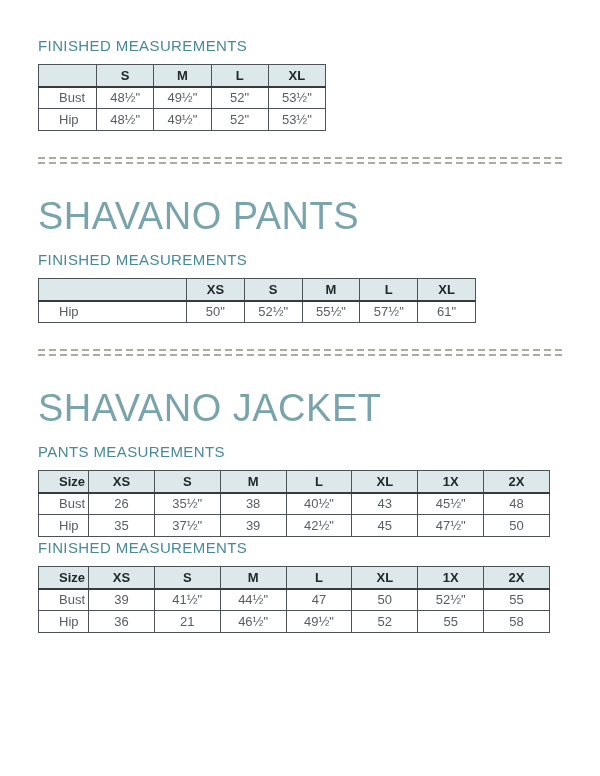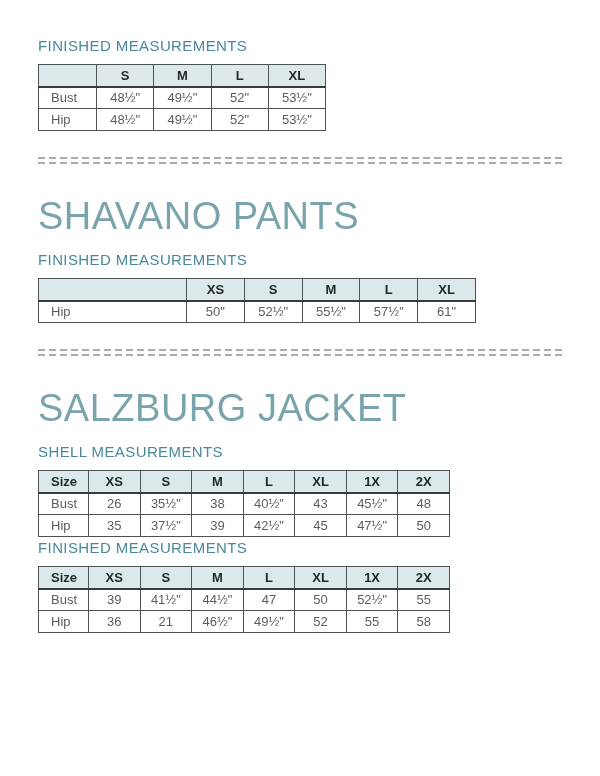--- a/index.html
+++ b/index.html
@@ -49,27 +49,27 @@
   }
   th {
     background: #dde8ea;
     color: #22282b;
     font-weight: 700;
     border-bottom: 2px solid #363b3e;
   }
   td { color: #575e62; }
   th.label-col, td.label-col {
     text-align: left;
-    padding-left: 12px;
+    padding-left: 20px;
   }
   .t-antero   { width: 288px; }
   .t-antero   th.label-col { width: 58px; }
   .t-shavano  { width: 438px; }
   .t-shavano  th.label-col { width: 148px; }
-  .t-salzburg { width: 412px; }
+  .t-salzburg { width: 512px; }
   .t-salzburg th.label-col { width: 50px; }
   .divider {
     width: 528px;
     height: 7px;
     margin: 26px 0 32px 0;
     background-image:
       repeating-linear-gradient(90deg, #a9ada2 0 7px, transparent 7px 11px),
       repeating-linear-gradient(90deg, #a9ada2 0 7px, transparent 7px 11px);
     background-size: 100% 2px, 100% 2px;
     background-position: 0 0, 0 5px;
@@ -138,22 +138,22 @@
             <td>57½"</td>
             <td>61"</td>
           </tr>
         </tbody>
       </table>
   </div>
 
   <div class="divider"></div>
 
   <div>
-    <div class="section-title">SALZBURG JACKET</div>
-    <div class="sub-heading">SHELL MEASUREMENTS</div>
+    <div class="section-title">SHAVANO JACKET</div>
+    <div class="sub-heading">PANTS MEASUREMENTS</div>
     <table class="t-salzburg gap-after-table">
         <thead>
           <tr>
             <th class="label-col">Size</th>
             <th>XS</th>
             <th>S</th>
             <th>M</th>
             <th>L</th>
             <th>XL</th>
             <th>1X</th>

